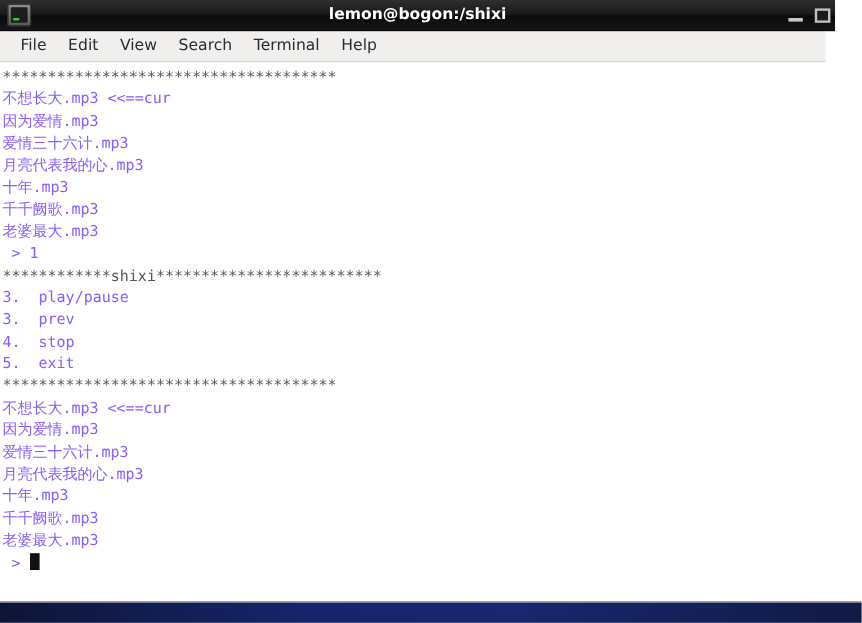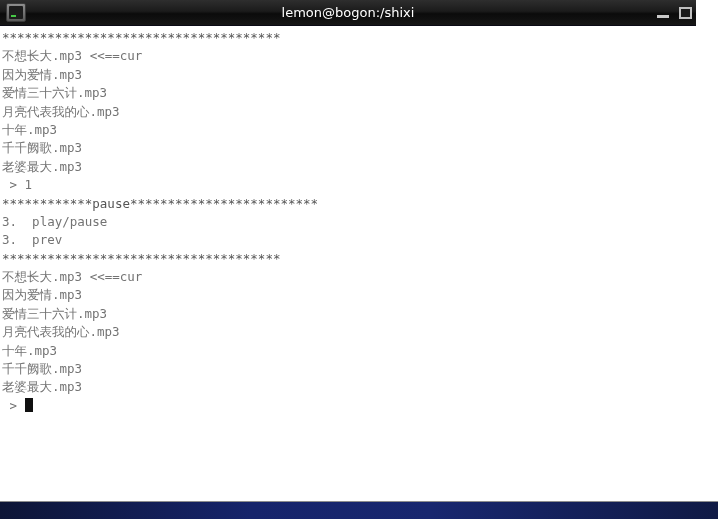--- a/index.html
+++ b/index.html
@@ -67,21 +67,21 @@
     height: 2px;
     background: #46c846;
   }
   #title-text {
     position: absolute;
     left: 0;
     right: 0;
     text-align: center;
     color: #ffffff;
     font-size: 13px;
-    font-weight: normal;
+    font-weight: bold;
     font-family: "DejaVu Sans", sans-serif;
     letter-spacing: 0px;
     line-height: 25px;
     pointer-events: none;
   }
   #win-buttons {
     position: absolute;
     right: 2px;
     top: 0;
     height: 25px;
@@ -131,21 +131,21 @@
   #term-body {
     background: #ffffff;
     padding: 3px 0 0 2px;
     height: 450px;
     overflow: hidden;
   }
   .line {
     font-family: "DejaVu Sans Mono", monospace;
     font-size: 12.5px;
     line-height: 18.4px;
-    color: #737373;
+    color: #8b5cf6;
     white-space: pre;
     height: 18.4px;
   }
   .line.sep {
     color: #555555;
     letter-spacing: 0px;
   }
   .cursor {
     display: inline-block;
     width: 8px;
@@ -174,34 +174,44 @@
 
     <div id="titlebar">
       <span id="app-icon"></span>
       <span id="title-text">lemon@bogon:/shixi</span>
       <span id="win-buttons">
         <span class="win-btn" id="btn-min"></span>
         <span class="win-btn" id="btn-max"></span>
       </span>
     </div>
 
+    <div id="menubar">
+      <span class="menu-item">File</span>
+      <span class="menu-item">Edit</span>
+      <span class="menu-item">View</span>
+      <span class="menu-item">Search</span>
+      <span class="menu-item">Terminal</span>
+      <span class="menu-item">Help</span>
+    </div>
 
     <div id="term-body">
       <div class="line sep">*************************************</div>
       <div class="line">不想长大.mp3 &lt;&lt;==cur</div>
       <div class="line">因为爱情.mp3</div>
       <div class="line">爱情三十六计.mp3</div>
       <div class="line">月亮代表我的心.mp3</div>
       <div class="line">十年.mp3</div>
       <div class="line">千千阙歌.mp3</div>
       <div class="line">老婆最大.mp3</div>
       <div class="line"> &gt; 1</div>
-      <div class="line sep">************pause*************************</div>
+      <div class="line sep">************shixi*************************</div>
       <div class="line">3.  play/pause</div>
       <div class="line">3.  prev</div>
+      <div class="line">4.  stop</div>
+      <div class="line">5.  exit</div>
       <div class="line sep">*************************************</div>
       <div class="line">不想长大.mp3 &lt;&lt;==cur</div>
       <div class="line">因为爱情.mp3</div>
       <div class="line">爱情三十六计.mp3</div>
       <div class="line">月亮代表我的心.mp3</div>
       <div class="line">十年.mp3</div>
       <div class="line">千千阙歌.mp3</div>
       <div class="line">老婆最大.mp3</div>
       <div class="line"><span> &gt; </span><span class="cursor"></span></div>
     </div>

